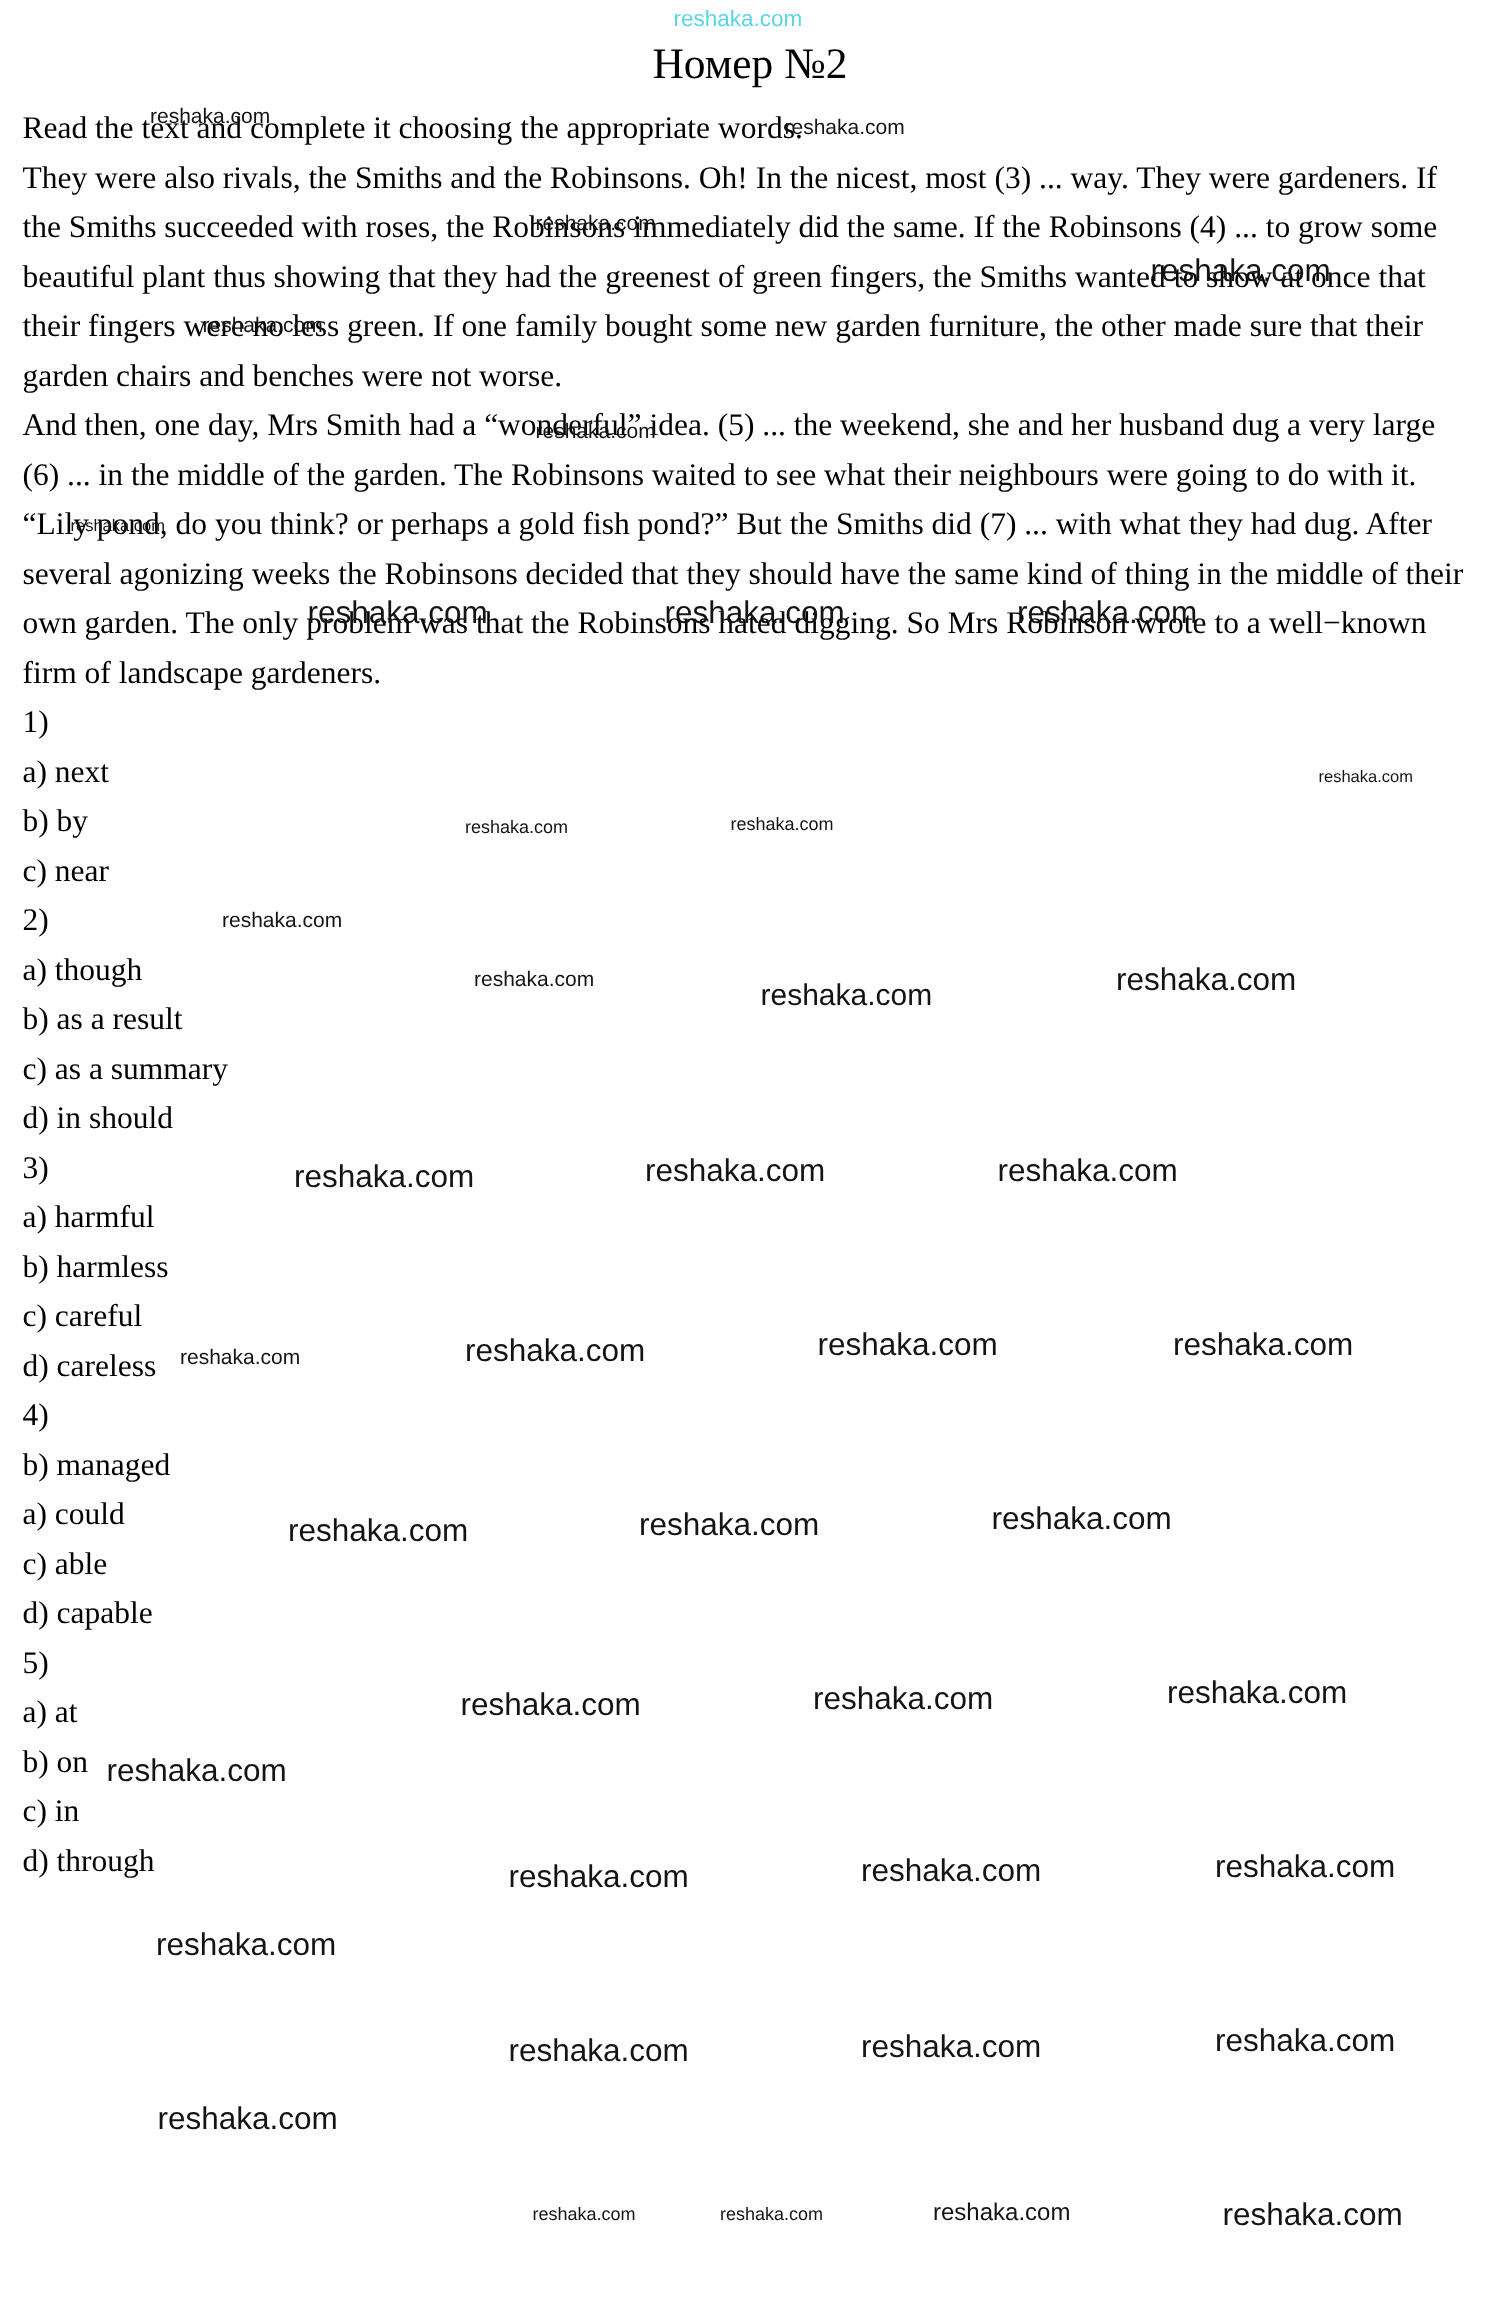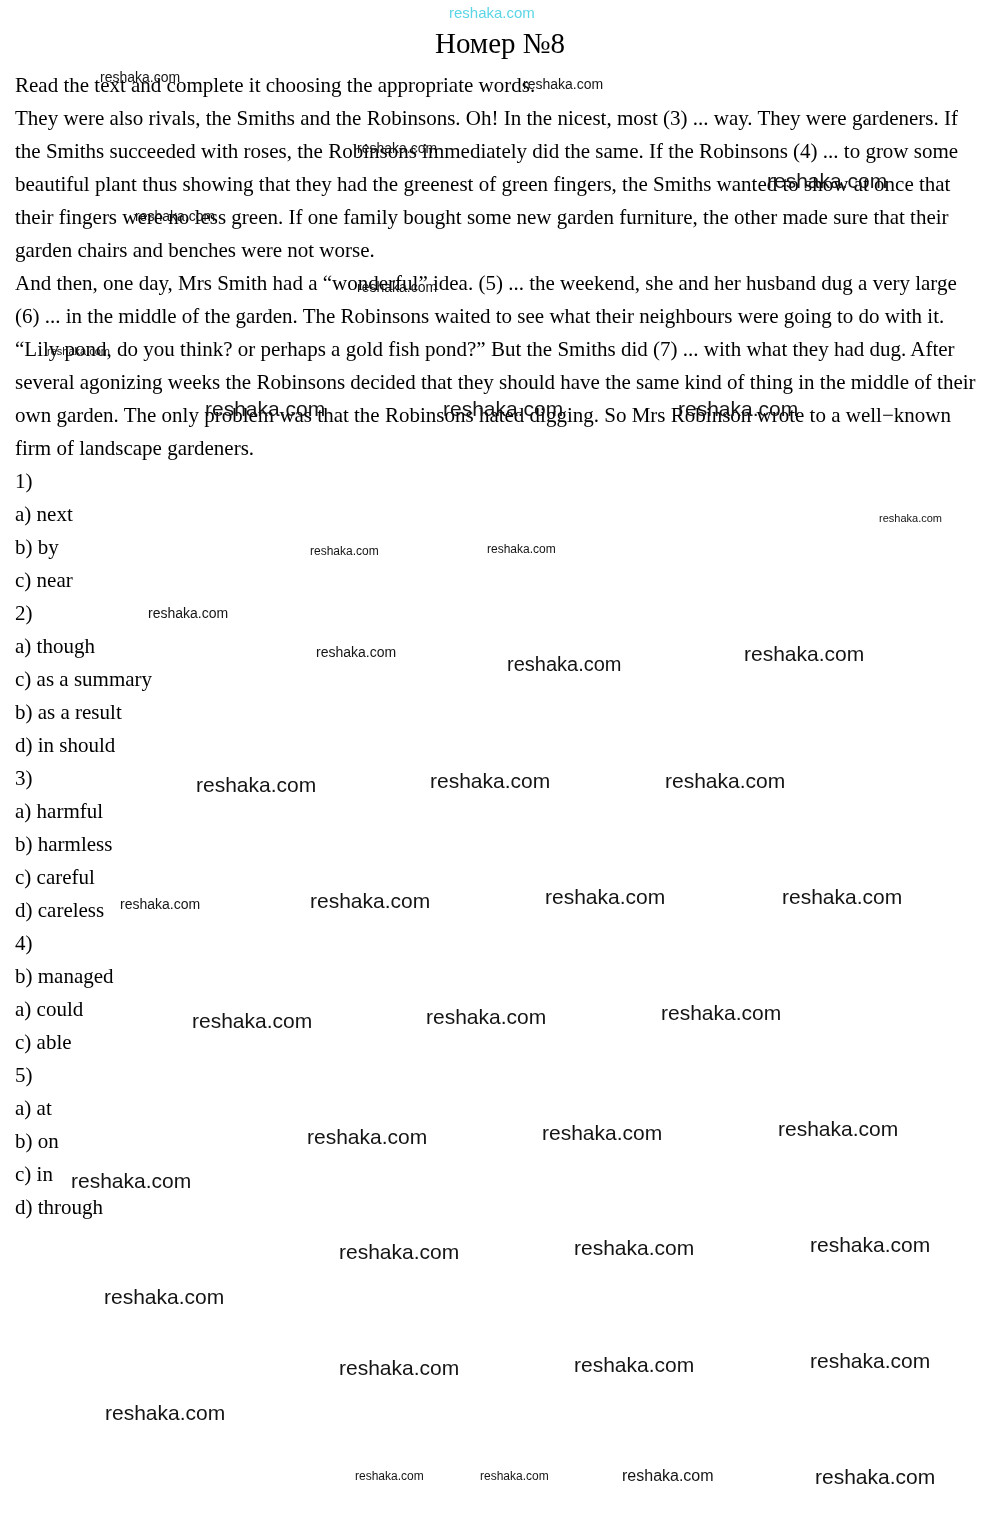--- a/index.html
+++ b/index.html
@@ -39,53 +39,54 @@
       color: #141414;
       white-space: nowrap;
       line-height: 1;
     }
   </style>
 </head>
 <body>
 
 <div class="page">
 
-  <div class="page-title">Номер №8</div>
+  <div class="page-title">Номер №2</div>
 
   <div class="content">
     <p>Read the text and complete it choosing the appropriate words.</p>
     <p>They were also rivals, the Smiths and the Robinsons. Oh! In the nicest, most (3) ... way. They were gardeners. If the Smiths succeeded with roses, the Robinsons immediately did the same. If the Robinsons (4) ... to grow some beautiful plant thus showing that they had the greenest of green fingers, the Smiths wanted to show at once that their fingers were no less green. If one family bought some new garden furniture, the other made sure that their garden chairs and benches were not worse.</p>
     <p>And then, one day, Mrs Smith had a “wonderful” idea. (5) ... the weekend, she and her husband dug a very large (6) ... in the middle of the garden. The Robinsons waited to see what their neighbours were going to do with it. “Lily pond, do you think? or perhaps a gold fish pond?” But the Smiths did (7) ... with what they had dug. After several agonizing weeks the Robinsons decided that they should have the same kind of thing in the middle of their own garden. The only problem was that the Robinsons hated digging. So Mrs Robinson wrote to a well−known firm of landscape gardeners.</p>
 
     <div id="questions">
         <div class="question-block">
           <div class="line">1)</div>
           <div class="line">a) next</div>
           <div class="line">b) by</div>
           <div class="line">c) near</div>
         </div>
         <div class="question-block">
           <div class="line">2)</div>
           <div class="line">a) though</div>
+          <div class="line">b) as a result</div>
           <div class="line">c) as a summary</div>
-          <div class="line">b) as a result</div>
           <div class="line">d) in should</div>
         </div>
         <div class="question-block">
           <div class="line">3)</div>
           <div class="line">a) harmful</div>
           <div class="line">b) harmless</div>
           <div class="line">c) careful</div>
           <div class="line">d) careless</div>
         </div>
         <div class="question-block">
           <div class="line">4)</div>
           <div class="line">b) managed</div>
           <div class="line">a) could</div>
           <div class="line">c) able</div>
+          <div class="line">d) capable</div>
         </div>
         <div class="question-block">
           <div class="line">5)</div>
           <div class="line">a) at</div>
           <div class="line">b) on</div>
           <div class="line">c) in</div>
           <div class="line">d) through</div>
         </div>
       </div>
   </div>

